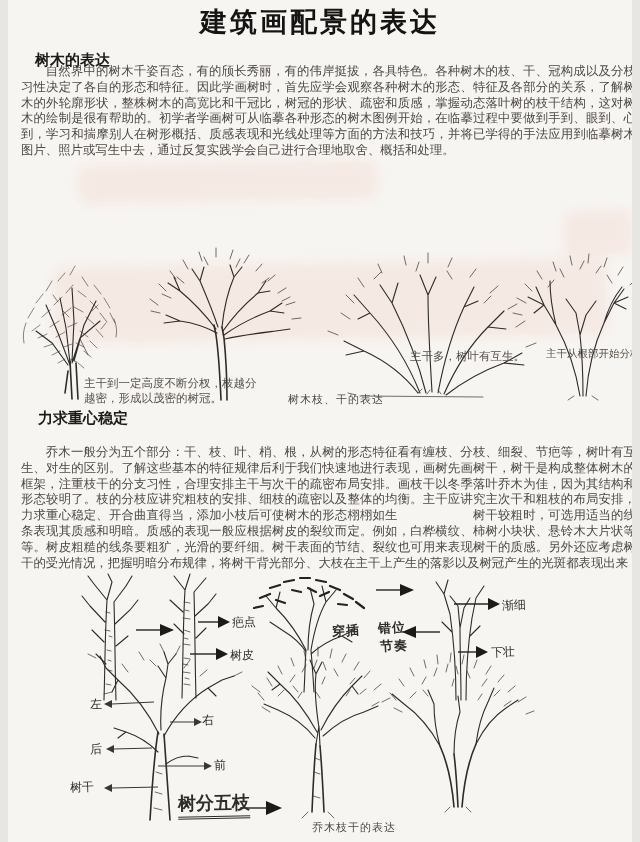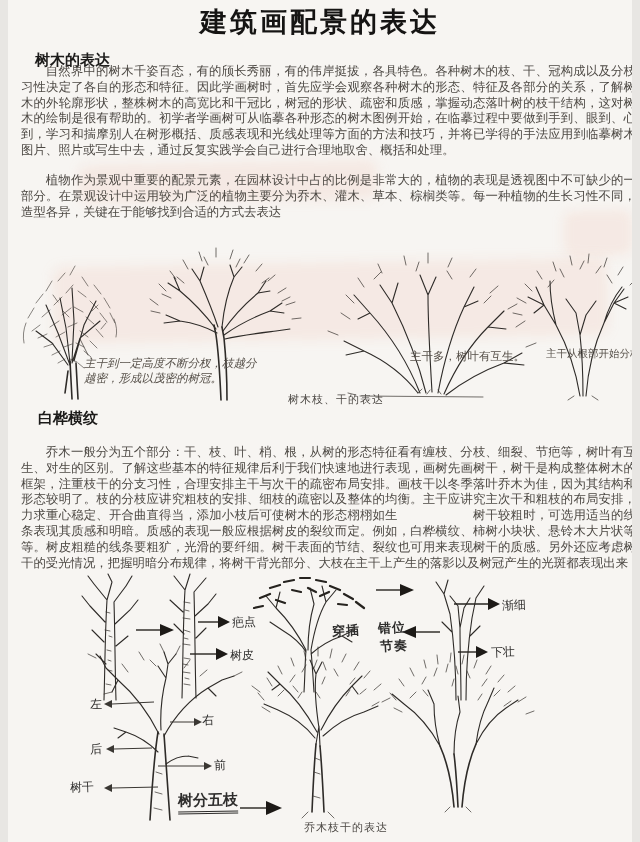--- a/index.html
+++ b/index.html
@@ -18,30 +18,30 @@
   .h2-arbor{left:30px;top:409px;}
   .body{position:absolute;left:13px;width:615px;margin:0;font-size:12.4px;line-height:15.8px;
         text-align:justify;text-indent:2em;color:#4d4944;}
   .p1{top:63px;}
   .p2{top:172px;}
   .p3{top:444px;}
   .figsvg{position:absolute;left:0;}
   .fig1svg{top:243px;}
   .fig2svg{top:572px;}
   .anno{position:absolute;font-size:11.5px;line-height:14.5px;color:#565049;}
-  .anno1{left:76px;top:356px;width:174px;font-style:italic;}
+  .anno1{left:76px;top:376px;width:174px;}
   .anno2{left:402px;top:349px;white-space:nowrap;}
   .anno3{left:538px;top:346px;white-space:nowrap;font-size:10.5px;}
   .cap{position:absolute;font-size:11px;color:#4c4844;letter-spacing:1px;}
   .cap1{left:280px;top:392px;}
-  .cap2{left:296px;top:820px;text-align:right;}
+  .cap2{left:304px;top:820px;text-align:right;}
   .hand{position:absolute;font-family:"DejaVu Sans","Liberation Sans",sans-serif;
         font-size:12px;color:#2e2d2c;transform:rotate(-2deg);white-space:nowrap;}
   .hand.big{font-size:13px;font-weight:bold;transform:rotate(-3deg);letter-spacing:1px;}
-  .hand.five{font-size:15px;font-weight:bold;border-bottom:3px double #2e2d2c;
+  .hand.five{font-size:18px;font-weight:bold;border-bottom:3px double #2e2d2c;
              padding-bottom:1px;transform:rotate(-1deg);}
   svg .trunk{fill:none;stroke:#2e2b28;stroke-width:1.6;stroke-linecap:round;}
   svg .limb{fill:none;stroke:#2e2b28;stroke-width:1.1;stroke-linecap:round;}
   svg .twig{fill:none;stroke:#35312d;stroke-width:0.7;stroke-linecap:round;}
   svg .feather{fill:none;stroke:#3a3630;stroke-width:0.6;stroke-linecap:round;}
   svg .leaf{fill:none;stroke:#26231f;stroke-width:2.2;stroke-linecap:round;}
   svg .aline{fill:none;stroke:#26231f;stroke-width:1.4;}
   svg .sline{fill:none;stroke:#3a3733;stroke-width:1;}
   svg .ahead{fill:#1d1a17;}
   svg .shead{fill:#3a3733;}
@@ -52,21 +52,20 @@
 <div class="page">
 
   <div class="wm wm1"></div>
   <div class="wm wm2"></div>
   <div class="wm wm3"></div>
 
   <h1 class="title">建筑画配景的表达</h1>
 
   <h2 class="h2 h2-trees">树木的表达</h2>
   <p class="body p1">自然界中的树木千姿百态，有的颀长秀丽，有的伟岸挺拔，各具特色。各种树木的枝、干、冠构成以及分枝习性决定了各自的形态和特征。因此学画树时，首先应学会观察各种树木的形态、特征及各部分的关系，了解树木的外轮廓形状，整株树木的高宽比和干冠比，树冠的形状、疏密和质感，掌握动态落叶树的枝干结构，这对树木的绘制是很有帮助的。初学者学画树可从临摹各种形态的树木图例开始，在临摹过程中要做到手到、眼到、心到，学习和揣摩别人在树形概括、质感表现和光线处理等方面的方法和技巧，并将已学得的手法应用到临摹树木图片、照片或写生中去，通过反复实践学会自己进行合理地取舍、概括和处理。</p>
-  <p class="body p2">植物作为景观中重要的配景元素，在园林设计中占的比例是非常大的，植物的表现是透视图中不可缺少的一部分。在景观设计中运用较为广泛的植物主要分为乔木、灌木、草本、棕榈类等。每一种植物的生长习性不同，造型各异，关键在于能够找到合适的方式去表达</p>
 
   <svg class="figsvg fig1svg" width="640" height="158" viewBox="0 0 640 158">
     <g>
       <path class="trunk" d="M64,156 L62,118 M70,156 L68,120 M57,150 L60,128"></path>
       <path class="limb" d="M62,122 L50,90 L38,62 M62,120 L58,85 L52,55 M64,118 L66,78 L64,45 M66,118 L76,82 L88,58 M64,120 L72,95 L92,78 M60,122 L44,100 L28,88"></path>
       <path class="feather" d="M20,75 l6,-10 M28,60 l7,-9 M38,48 l6,-10 M50,38 l7,-8 M62,32 l5,-9 M74,34 l6,9 M86,42 l7,9 M96,55 l6,10 M102,70 l5,10 M24,88 l8,-6 M34,74 l8,-7 M46,62 l8,-8 M58,50 l7,-8 M70,48 l8,6 M82,58 l8,8 M92,70 l7,9 M30,95 l9,-4 M42,84 l9,-6 M54,72 l9,-7 M66,64 l9,5 M78,74 l8,7 M88,86 l7,8 M36,104 l9,-3 M48,94 l9,-5 M60,84 l9,-4 M72,88 l8,6 M82,98 l7,7 M44,112 l8,-4 M56,104 l8,-3 M68,100 l8,4 M76,108 l7,6 M50,120 l7,-4 M62,116 l7,3 M70,120 l6,5 M55,68 l6,6 M45,52 l5,7 M90,62 l-6,6 M98,80 l-5,6 M18,80 q-4,10 -2,20 M106,76 q4,10 2,18"></path>
       <path class="twig" d="M80,112 L72,96"></path>
     </g>
     <g>
       <path class="trunk" d="M213,157 C212,135 211,112 208,92 L206,82 M219,157 C219,135 218,115 216,95 L214,84"></path>
@@ -81,21 +80,21 @@
     <g>
       <path class="limb" d="M572,153 C568,128 560,104 548,82 M548,82 L536,62 L528,44 M548,82 C544,66 542,52 542,38 M578,153 C580,126 586,102 596,80 M596,80 L606,60 L616,46 M596,80 C600,66 606,54 614,44 M575,153 C575,130 574,110 572,92 M572,92 L568,70 M572,92 L578,72 M536,62 L520,54 M536,62 L526,70 M606,60 L620,54 M606,60 L618,66 M568,70 L558,56 M578,72 L588,58"></path>
       <path class="twig" d="M524,48 l-7,-7 M534,36 l-5,-8 M548,28 l-3,-9 M564,22 l-2,-9 M580,20 l1,-9 M596,24 l3,-9 M610,32 l5,-8 M622,42 l7,-7 M632,54 l8,-5 M518,60 l-9,-5 M636,68 l9,-3 M540,44 l6,-7 M604,40 l-5,-8 M572,26 l4,-8 M556,34 l-4,-8 M588,30 l5,-7 M626,58 l7,-6 M514,72 l-9,-2 M566,153 l-6,4 M584,153 l6,4"></path>
     </g>
   </svg>
   <div class="anno anno1">主干到一定高度不断分杈，枝越分越密，形成以茂密的树冠。</div>
   <div class="anno anno2">主干多，树叶有互生。</div>
   <div class="anno anno3">主干从根部开始分杈。</div>
   <div class="cap cap1">树木枝、干的表达</div>
 
-  <h2 class="h2 h2-arbor">白桦横纹</h2>
+  <h2 class="h2 h2-arbor">力求重心稳定</h2>
   <p class="body p3">乔木一般分为五个部分：干、枝、叶、梢、根，从树的形态特征看有缠枝、分枝、细裂、节疤等，树叶有互生、对生的区别。了解这些基本的特征规律后利于我们快速地进行表现，画树先画树干，树干是构成整体树木的框架，注重枝干的分支习性，合理安排主干与次干的疏密布局安排。画枝干以冬季落叶乔木为佳，因为其结构和形态较明了。枝的分枝应讲究粗枝的安排、细枝的疏密以及整体的均衡。主干应讲究主次干和粗枝的布局安排，力求重心稳定、开合曲直得当，添加小枝后可使树木的形态栩栩如生　　　　　　树干较粗时，可选用适当的线条表现其质感和明暗。质感的表现一般应根据树皮的裂纹而定。例如，白桦横纹、柿树小块状、悬铃木大片状等等。树皮粗糙的线条要粗犷，光滑的要纤细。树干表面的节结、裂纹也可用来表现树干的质感。另外还应考虑树干的受光情况，把握明暗分布规律，将树干背光部分、大枝在主干上产生的落影以及树冠产生的光斑都表现出来</p>
 
   <svg class="figsvg fig2svg" width="640" height="270" viewBox="0 0 640 270">
     <g>
       <path class="limb" d="M96,128 C97,95 97,60 99,28 M108,128 C107,98 107,62 106,30 M99,28 L86,12 M99,28 L104,10 M106,30 L118,14 M97,50 L82,34 M82,34 L74,24 M107,52 L122,38 L130,28 M96,70 L84,58 M108,74 L120,64 M98,92 L88,82 M86,12 L80,4 M104,10 L100,2 M118,14 L124,4"></path>
       <path class="twig" d="M98,40 l4,1 M97,58 l5,1 M99,78 l4,1 M100,98 l4,1 M98,112 l5,1 M101,64 l3,1 M100,88 l3,1"></path>
     </g>
     <g>
       <path class="aline" d="M128,58 L152,58"></path>
         <polygon class="ahead" points="152,52 166,58 152,64"></polygon>

